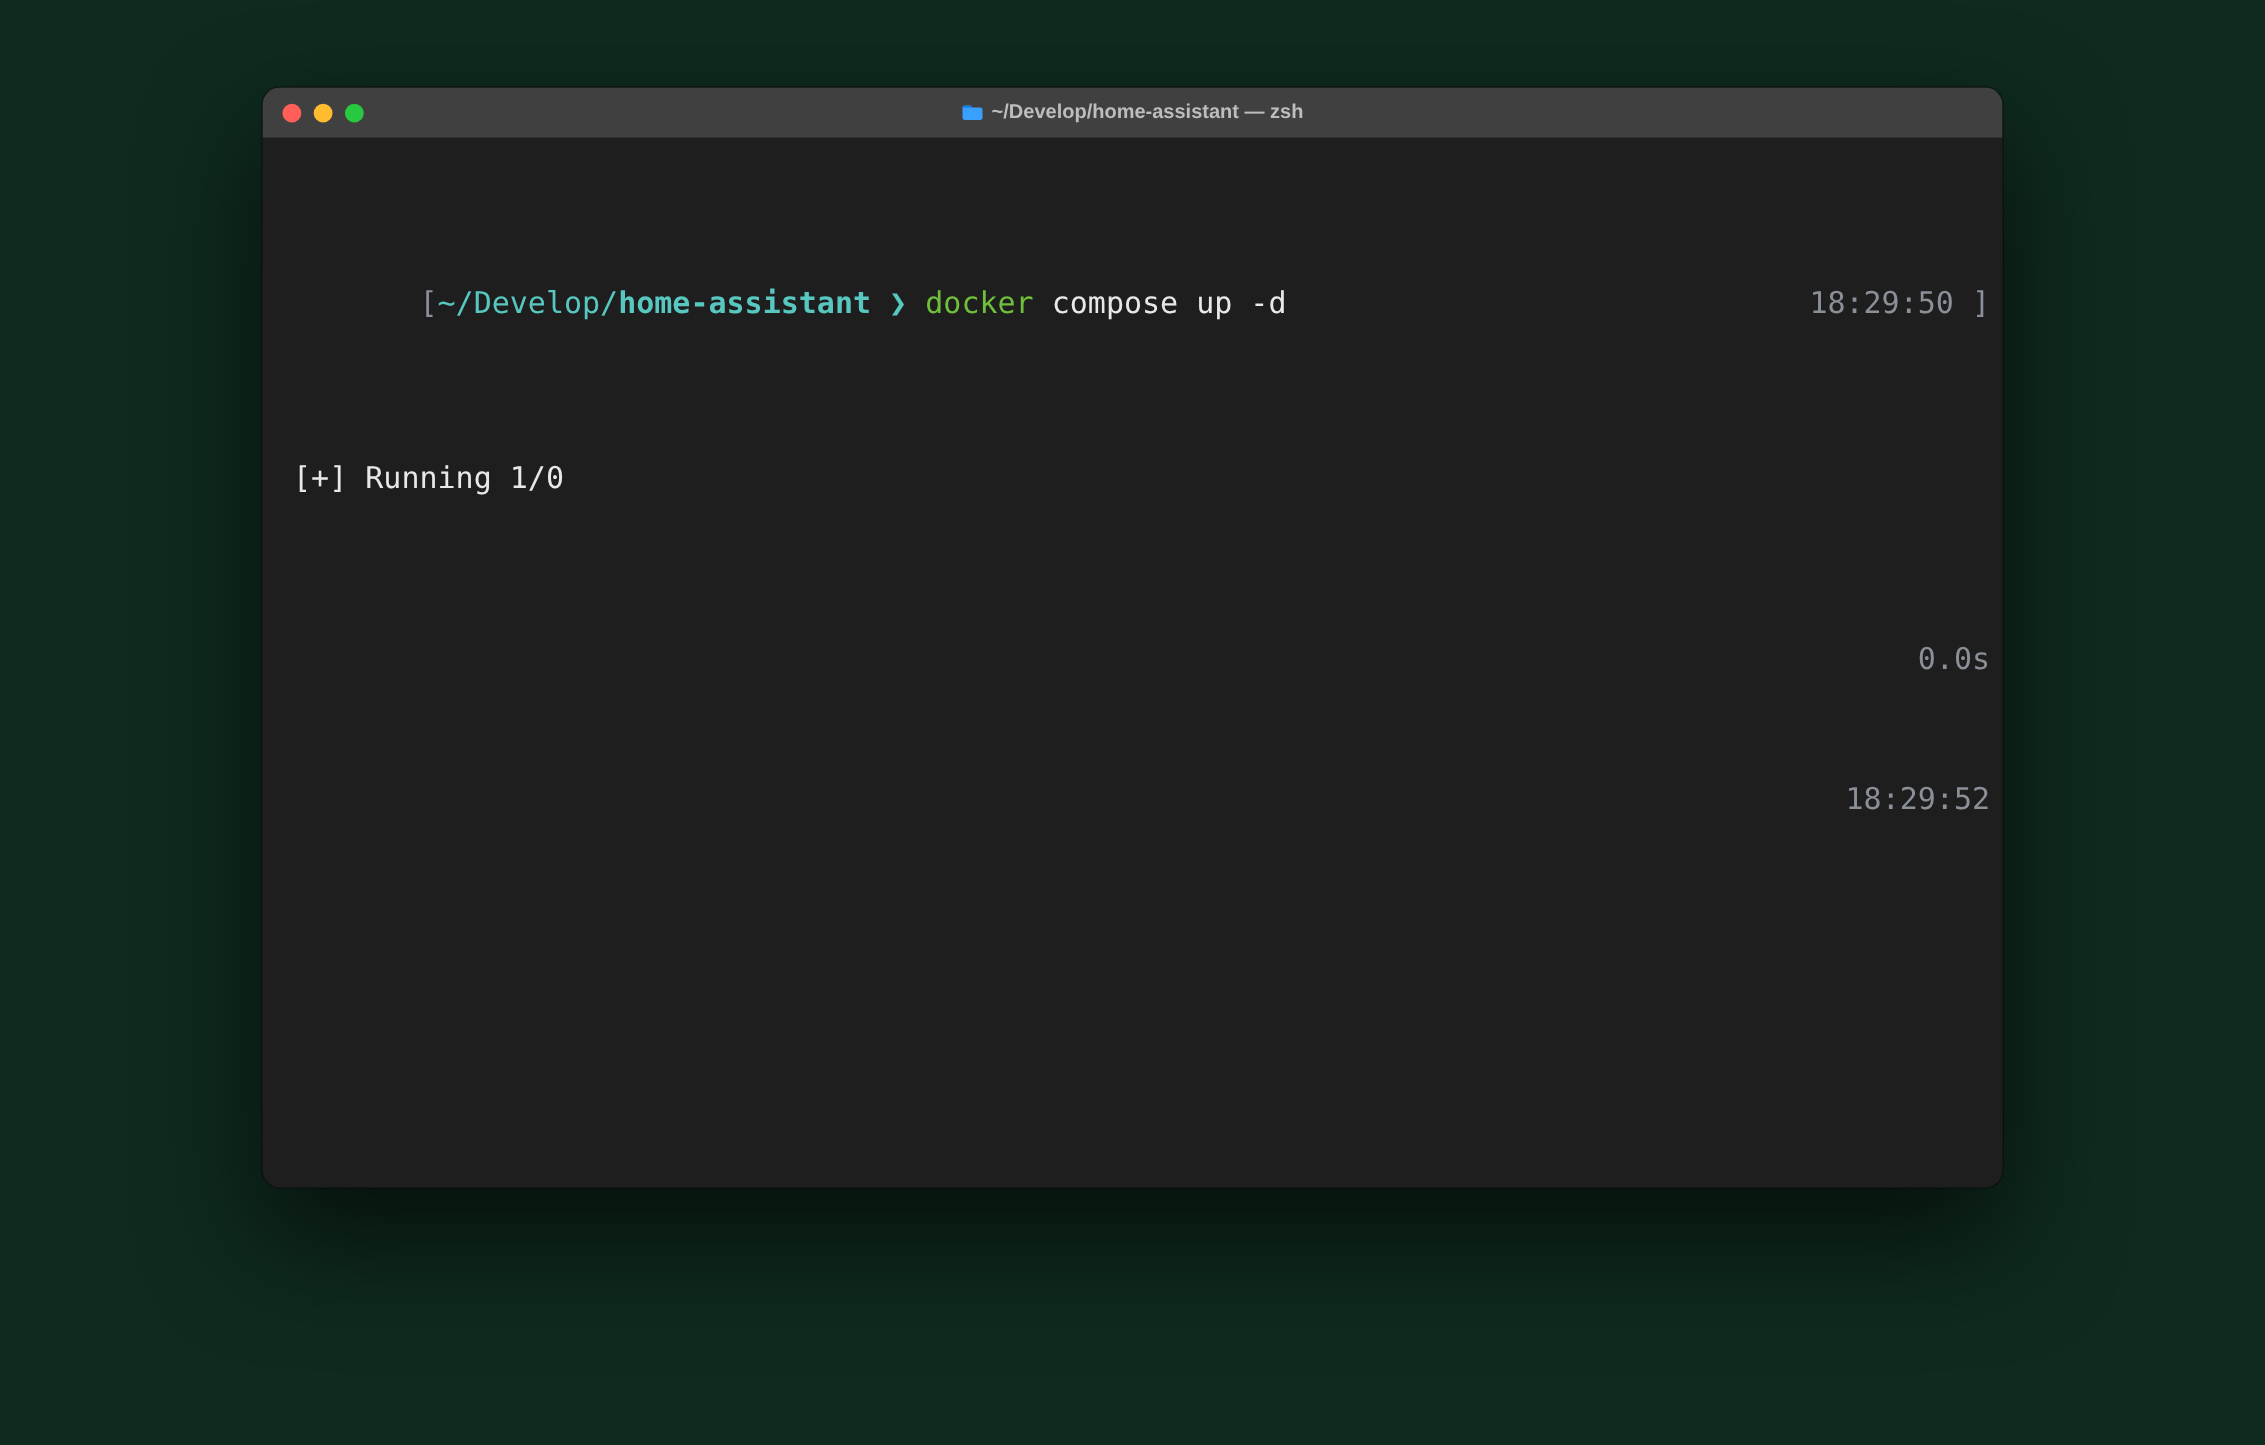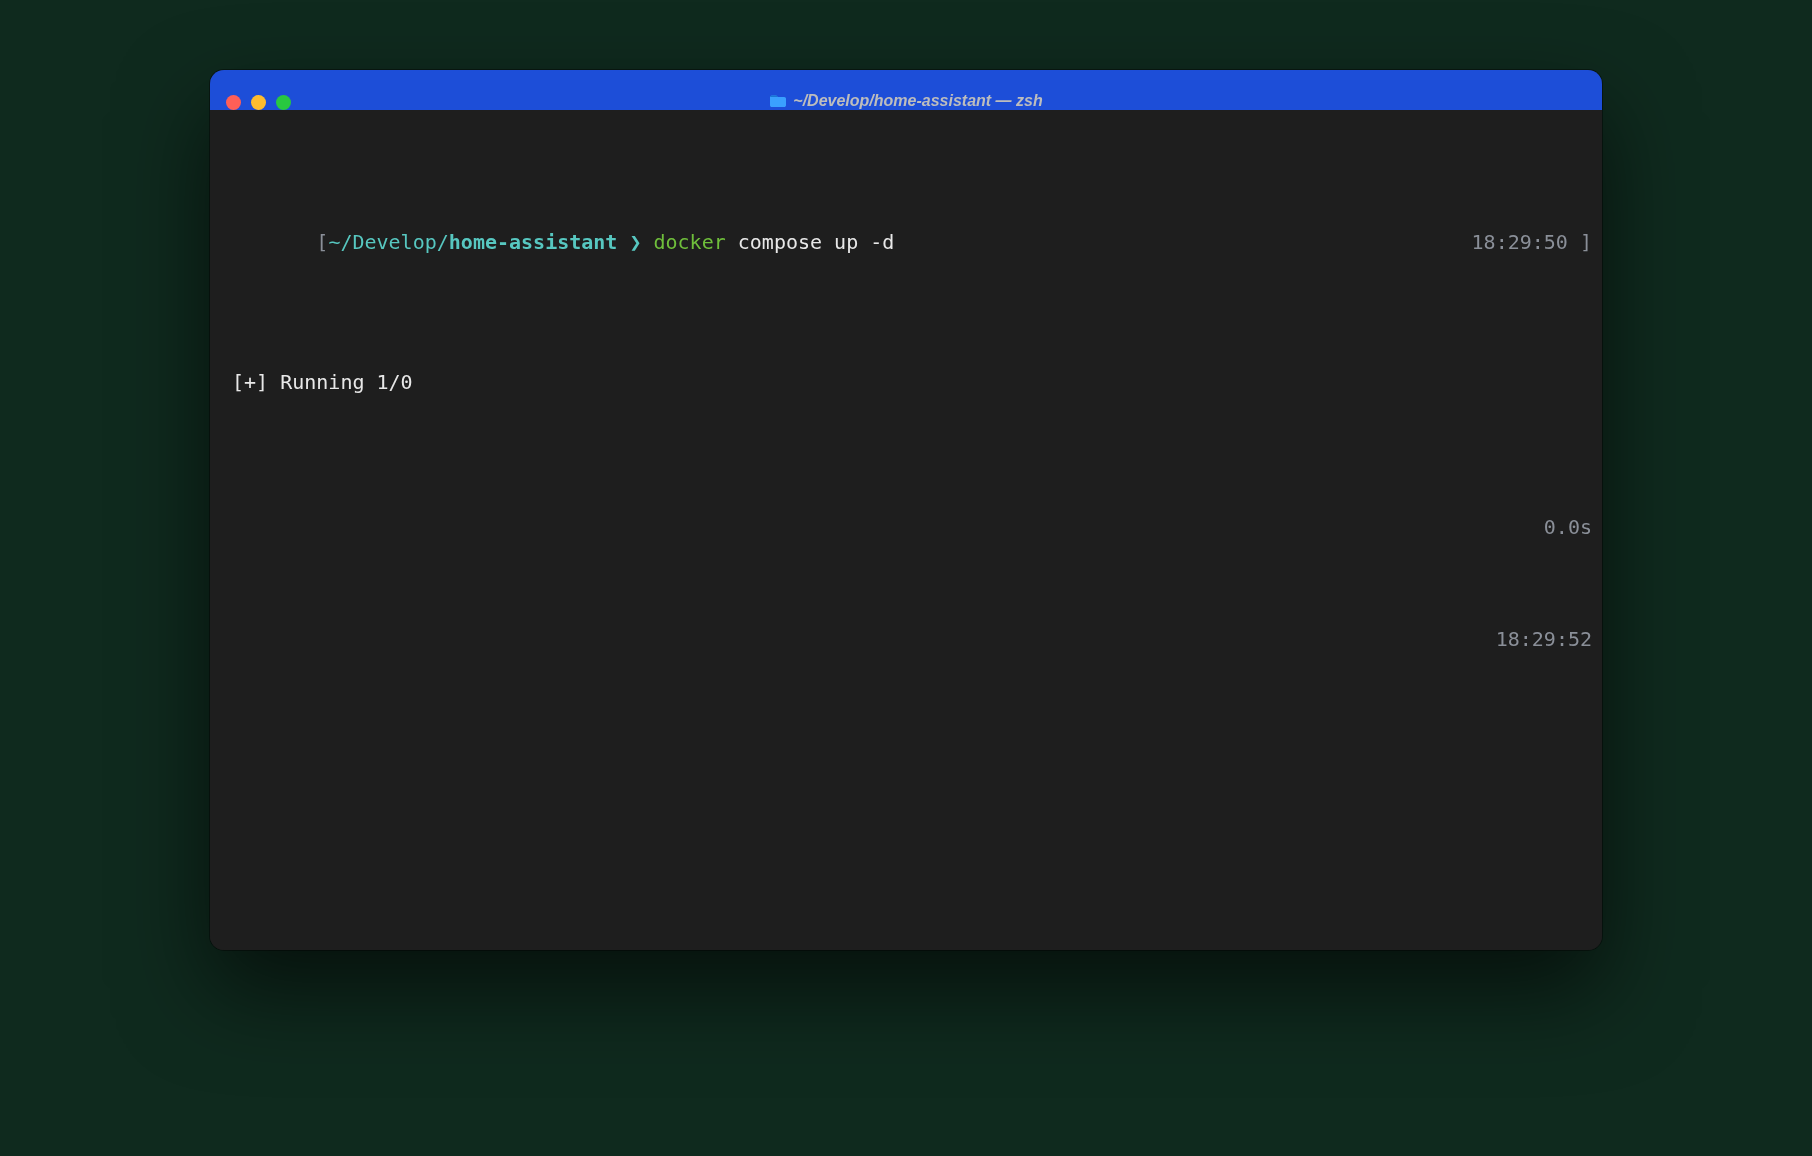--- a/index.html
+++ b/index.html
@@ -17,27 +17,26 @@
       height: 880px;
       background: #1e1e1e;
       border-radius: 14px;
       overflow: hidden;
       box-shadow: 0 40px 90px rgba(0,0,0,0.6), 0 0 0 1px rgba(0,0,0,0.4);
       display: flex;
       flex-direction: column;
     }
     .titlebar {
       height: 40px;
-      background: #1d4ed8;
+      background: #404040;
       display: flex;
-      align-items: flex-end;
+      align-items: center;
       padding: 0 16px;
       position: relative;
       flex-shrink: 0;
-      font-style: italic;
     }
     .traffic-lights {
       display: flex;
       gap: 10px;
     }
     .tl {
       width: 15px;
       height: 15px;
       border-radius: 50%;
     }
@@ -59,21 +58,21 @@
       pointer-events: none;
     }
     .folder-icon {
       width: 18px; height: 14px; display: inline-block; position: relative;
     }
     .folder-icon svg { display:block; }
     .terminal {
       flex: 1;
       background: #1e1e1e;
       font-family: "SF Mono", ui-monospace, Menlo, Consolas, monospace;
-      font-size: 20px;
+      font-size: 24px;
       line-height: 28px;
       color: #e6e6e6;
       padding: 6px 10px;
       white-space: pre;
       overflow: hidden;
     }
     .line { display: flex; }
     .line .left { flex: 0 0 auto; }
     .line .fill { flex: 1; }
     .line .right { flex: 0 0 auto; color: #8a8f98; }

